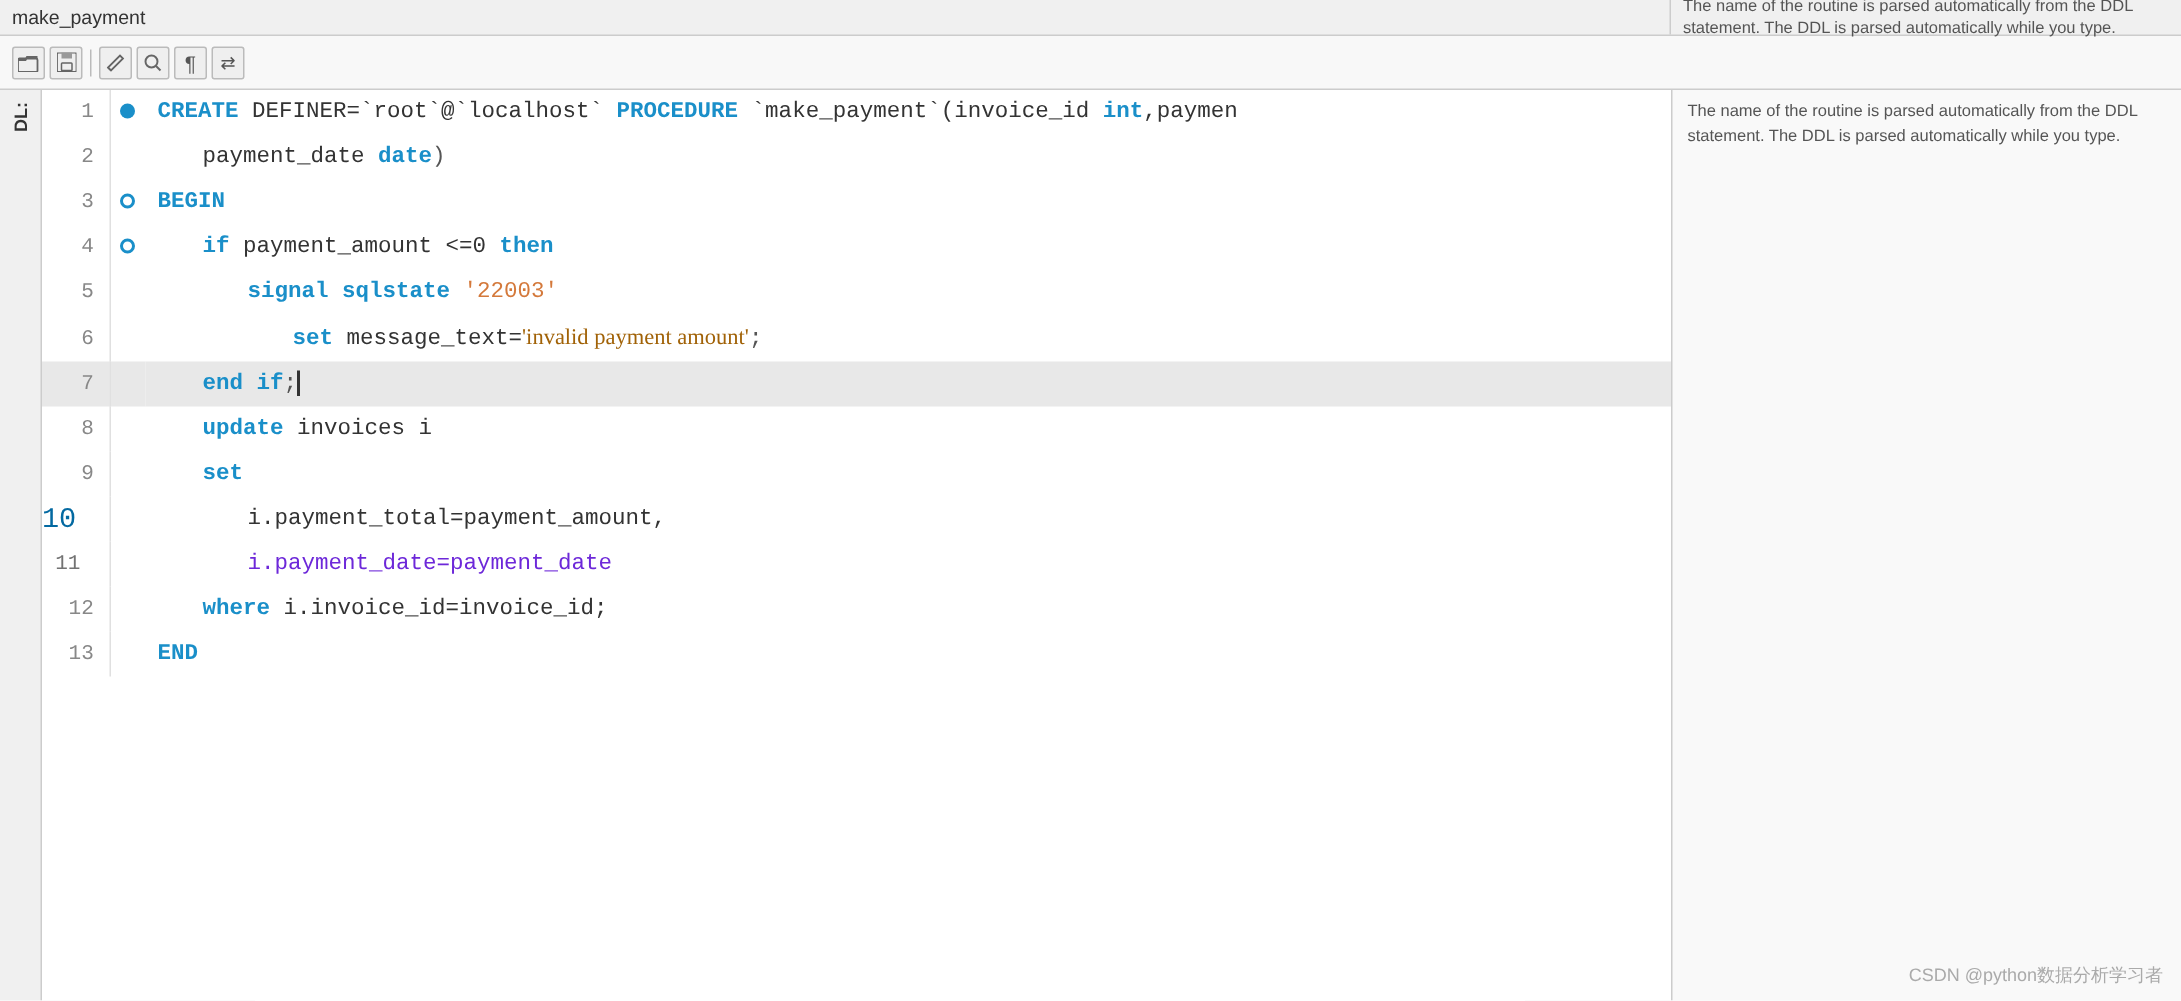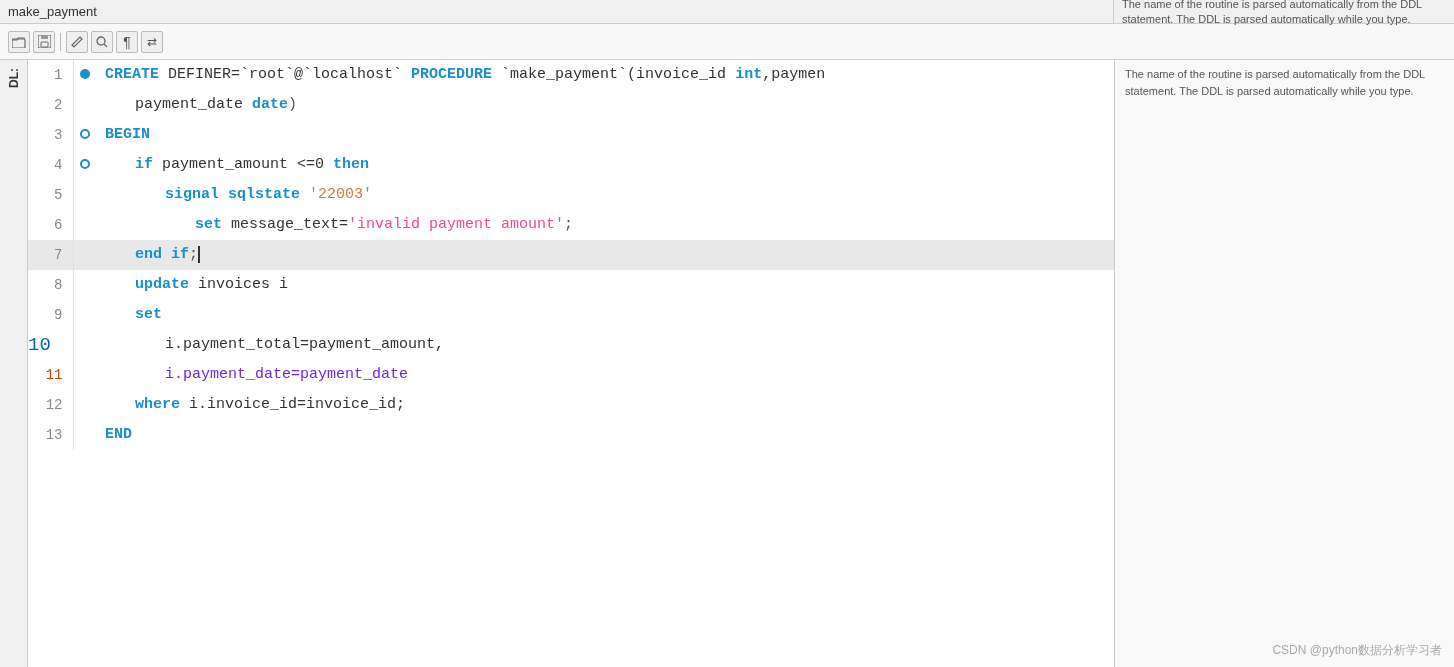--- a/index.html
+++ b/index.html
@@ -87,21 +87,21 @@
             <td style="padding-left: 38px; vertical-align: middle; white-space: pre; line-height: 30px; height: 30px;"><span style="color: rgb(26, 143, 201); font-weight: bold;">if</span><span style="color: rgb(51, 51, 51);"> payment_amount &lt;=0 </span><span style="color: rgb(26, 143, 201); font-weight: bold;">then</span></td>
           </tr>
           <tr>
             <td style="width: 45px; text-align: right; padding-right: 10px; color: rgb(136, 136, 136); font-size: 14px; user-select: none; vertical-align: middle; border-right: 1px solid rgb(224, 224, 224); padding-top: 1px; padding-bottom: 1px;">5</td>
             <td style="width: 24px; text-align: center; vertical-align: middle;"></td>
             <td style="padding-left: 68px; vertical-align: middle; white-space: pre; line-height: 30px; height: 30px;"><span style="color: rgb(26, 143, 201); font-weight: bold;">signal</span><span style="color: rgb(51, 51, 51);"> </span><span style="color: rgb(26, 143, 201); font-weight: bold;">sqlstate</span><span style="color: rgb(51, 51, 51);"> </span><span style="color: rgb(212, 121, 59);">'22003'</span></td>
           </tr>
           <tr>
             <td style="width: 45px; text-align: right; padding-right: 10px; color: rgb(136, 136, 136); font-size: 14px; user-select: none; vertical-align: middle; border-right: 1px solid rgb(224, 224, 224); padding-top: 1px; padding-bottom: 1px;">6</td>
             <td style="width: 24px; text-align: center; vertical-align: middle;"></td>
-            <td style="padding-left: 98px; vertical-align: middle; white-space: pre; line-height: 30px; height: 30px;"><span style="color: rgb(26, 143, 201); font-weight: bold;">set</span><span style="color: rgb(51, 51, 51);"> message_text=</span><span style="color: #ec4899;">'invalid payment amount'</span><span style="color: rgb(85, 85, 85);">;</span></td>
+            <td style="padding-left: 98px; vertical-align: middle; white-space: pre; line-height: 30px; height: 30px;"><span style="color: rgb(26, 143, 201); font-weight: bold;">set</span><span style="color: rgb(51, 51, 51);"> message_text=</span><span style="color: #a16207; font-family: Liberation Serif, serif;">'invalid payment amount'</span><span style="color: rgb(85, 85, 85);">;</span></td>
           </tr>
           <tr style="background: rgb(232, 232, 232);">
             <td style="width: 45px; text-align: right; padding-right: 10px; color: rgb(136, 136, 136); font-size: 14px; user-select: none; vertical-align: middle; border-right: 1px solid rgb(224, 224, 224); padding-top: 1px; padding-bottom: 1px;">7</td>
             <td style="width: 24px; text-align: center; vertical-align: middle;"></td>
             <td style="padding-left: 38px; vertical-align: middle; white-space: pre; line-height: 30px; height: 30px;"><span style="color: rgb(26, 143, 201); font-weight: bold;">end</span><span style="color: rgb(51, 51, 51);"> </span><span style="color: rgb(26, 143, 201); font-weight: bold;">if</span><span style="color: rgb(85, 85, 85);">;</span><span style="color: rgb(51, 51, 51); border-right: 2px solid rgb(51, 51, 51);"></span></td>
           </tr>
           <tr>
             <td style="width: 45px; text-align: right; padding-right: 10px; color: rgb(136, 136, 136); font-size: 14px; user-select: none; vertical-align: middle; border-right: 1px solid rgb(224, 224, 224); padding-top: 1px; padding-bottom: 1px;">8</td>
             <td style="width: 24px; text-align: center; vertical-align: middle;"></td>
             <td style="padding-left: 38px; vertical-align: middle; white-space: pre; line-height: 30px; height: 30px;"><span style="color: rgb(26, 143, 201); font-weight: bold;">update</span><span style="color: rgb(51, 51, 51);"> invoices i</span></td>
@@ -110,21 +110,21 @@
             <td style="width: 45px; text-align: right; padding-right: 10px; color: rgb(136, 136, 136); font-size: 14px; user-select: none; vertical-align: middle; border-right: 1px solid rgb(224, 224, 224); padding-top: 1px; padding-bottom: 1px;">9</td>
             <td style="width: 24px; text-align: center; vertical-align: middle;"></td>
             <td style="padding-left: 38px; vertical-align: middle; white-space: pre; line-height: 30px; height: 30px;"><span style="color: rgb(26, 143, 201); font-weight: bold;">set</span></td>
           </tr>
           <tr>
             <td style="width: 45px; text-align: left; padding-right: 10px; color: #0369a1; font-size: 19px; user-select: none; vertical-align: middle; border-right: 1px solid rgb(224, 224, 224); padding-top: 1px; padding-bottom: 1px;">10</td>
             <td style="width: 24px; text-align: center; vertical-align: middle;"></td>
             <td style="padding-left: 68px; vertical-align: middle; white-space: pre; line-height: 30px; height: 30px;"><span style="color: rgb(51, 51, 51);">i.payment_total=payment_amount,</span></td>
           </tr>
           <tr>
-            <td style="width: 45px; text-align: right; padding-right: 10px; color: #c2410c; font-size: 14px; user-select: none; vertical-align: middle; border-right: 1px solid rgb(224, 224, 224); padding-top: 1px; padding-bottom: 1px;">11</td>
+            <td style="width: 45px; text-align: center; padding-right: 10px; color: #737373; font-size: 14px; user-select: none; vertical-align: middle; border-right: 1px solid rgb(224, 224, 224); padding-top: 1px; padding-bottom: 1px;">11</td>
             <td style="width: 24px; text-align: center; vertical-align: middle;"></td>
             <td style="padding-left: 68px; vertical-align: middle; white-space: pre; line-height: 30px; height: 30px;"><span style="color: #6d28d9;">i.payment_date=payment_date</span></td>
           </tr>
           <tr>
             <td style="width: 45px; text-align: right; padding-right: 10px; color: rgb(136, 136, 136); font-size: 14px; user-select: none; vertical-align: middle; border-right: 1px solid rgb(224, 224, 224); padding-top: 1px; padding-bottom: 1px;">12</td>
             <td style="width: 24px; text-align: center; vertical-align: middle;"></td>
             <td style="padding-left: 38px; vertical-align: middle; white-space: pre; line-height: 30px; height: 30px; font-family: Liberation Mono, monospace;"><span style="color: rgb(26, 143, 201); font-weight: bold;">where</span><span style="color: rgb(51, 51, 51);"> i.invoice_id=invoice_id;</span></td>
           </tr>
           <tr>
             <td style="width: 45px; text-align: right; padding-right: 10px; color: rgb(136, 136, 136); font-size: 14px; user-select: none; vertical-align: middle; border-right: 1px solid rgb(224, 224, 224); padding-top: 1px; padding-bottom: 1px;">13</td>

